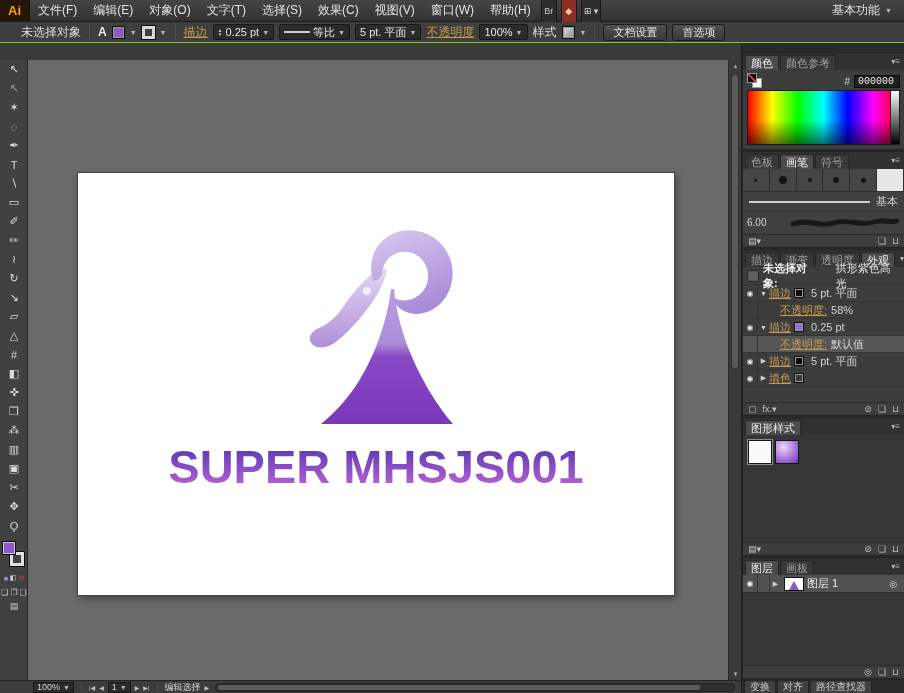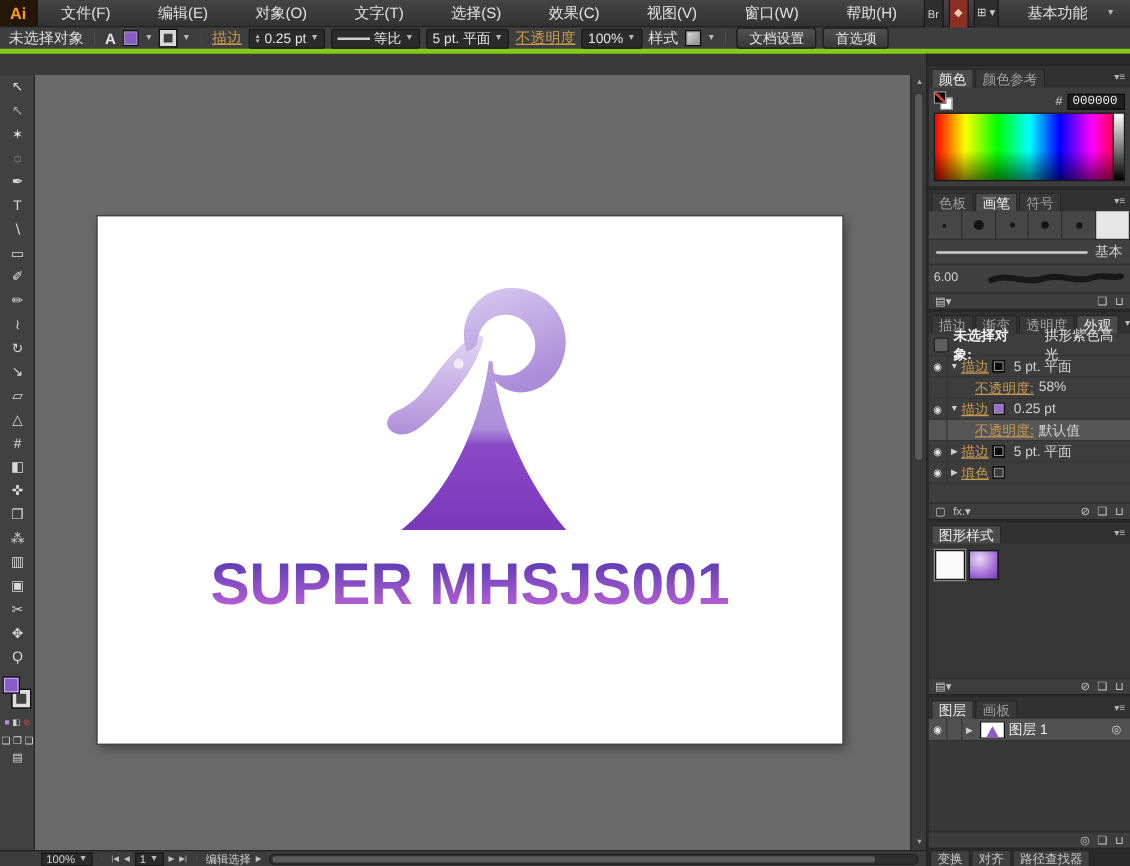--- a/index.html
+++ b/index.html
@@ -5,28 +5,28 @@
   *{margin:0;padding:0;box-sizing:border-box}
   html,body{background:#1c1c1c}
   #app{position:relative;width:904px;height:693px;overflow:hidden;background:#3a3a3a;
        font-family:"Liberation Sans","DejaVu Sans",sans-serif;font-size:12px;color:#cfcfcf;cursor:default}
 
   
   #menubar{position:absolute;left:0;top:0;width:904px;height:22px;background:linear-gradient(#454545,#323232);
            border-bottom:1px solid #1b1b1b;display:flex;align-items:stretch}
   #ai-logo{width:30px;background:#241708;color:#ff9c1a;font-weight:bold;font-size:13px;
            display:flex;align-items:center;justify-content:center;border-right:1px solid #121212}
-  .menu-item{padding:0 19px;display:flex;align-items:center;color:#e2e2e2;font-size:12px}
+  .menu-item{padding:0 8px;display:flex;align-items:center;color:#e2e2e2;font-size:12px}
   .mb-ico{display:flex;align-items:center;justify-content:center;height:30px;min-width:16px;margin:0 2px;
           align-self:center;background:#2e2e2e;border:1px solid #191919;border-radius:2px;font-size:9px;color:#cfcfcf;padding:0 2px}
-  #workspace{margin-left:auto;display:flex;align-items:center;gap:15px;padding:0 12px;color:#e0e0e0}
+  #workspace{margin-left:auto;display:flex;align-items:center;gap:5px;padding:0 12px;color:#e0e0e0}
 
   
   #controlbar{position:absolute;left:0;top:22px;width:904px;height:21px;background:#3e3e3e;
-              border-bottom:4px solid #84cc16;display:flex;align-items:center;gap:5px;padding:0 7px;font-size:12px}
+              border-bottom:1px solid #84cc16;display:flex;align-items:center;gap:5px;padding:0 21px;font-size:12px}
   .cbox{height:16px;background:#2b2b2b;border:1px solid #181818;border-radius:2px;display:inline-flex;
         align-items:center;padding:0 4px;gap:3px;color:#e4e4e4;font-size:11px;white-space:nowrap}
   .chev{font-size:7px;color:#b8b8b8}
   .sep{width:1px;align-self:stretch;margin:3px 3px;background:#272727;border-right:1px solid #505050}
   .link{color:var(--link,#c89a50);text-decoration:underline}
   .btn{height:17px;padding:0 9px;display:inline-flex;align-items:center;background:linear-gradient(#515151,#383838);
        border:1px solid #1b1b1b;border-radius:3px;color:#e4e4e4;font-size:11px;white-space:nowrap}
   .swatch{width:13px;height:13px;border:1px solid #0e0e0e;box-shadow:inset 0 0 0 1px #999}
   .stroke-swatch{width:13px;height:13px;border:3px solid #d8d8d8;outline:1px solid #0e0e0e;background:transparent}
   .spin{display:flex;flex-direction:column;font-size:5px;line-height:4px;color:#bdbdbd}

